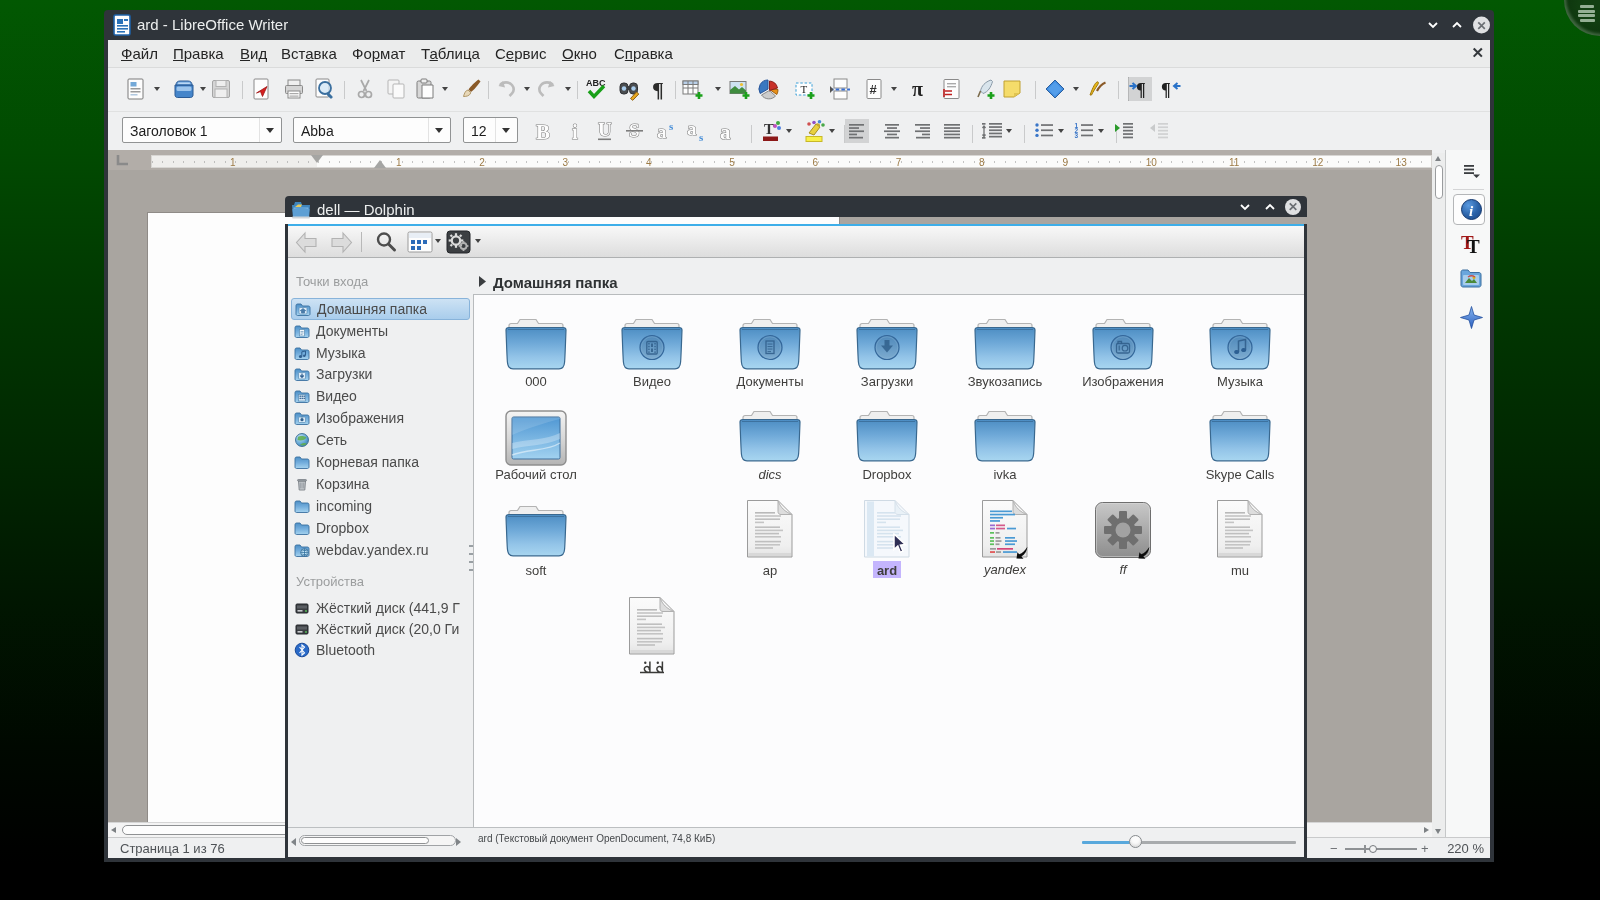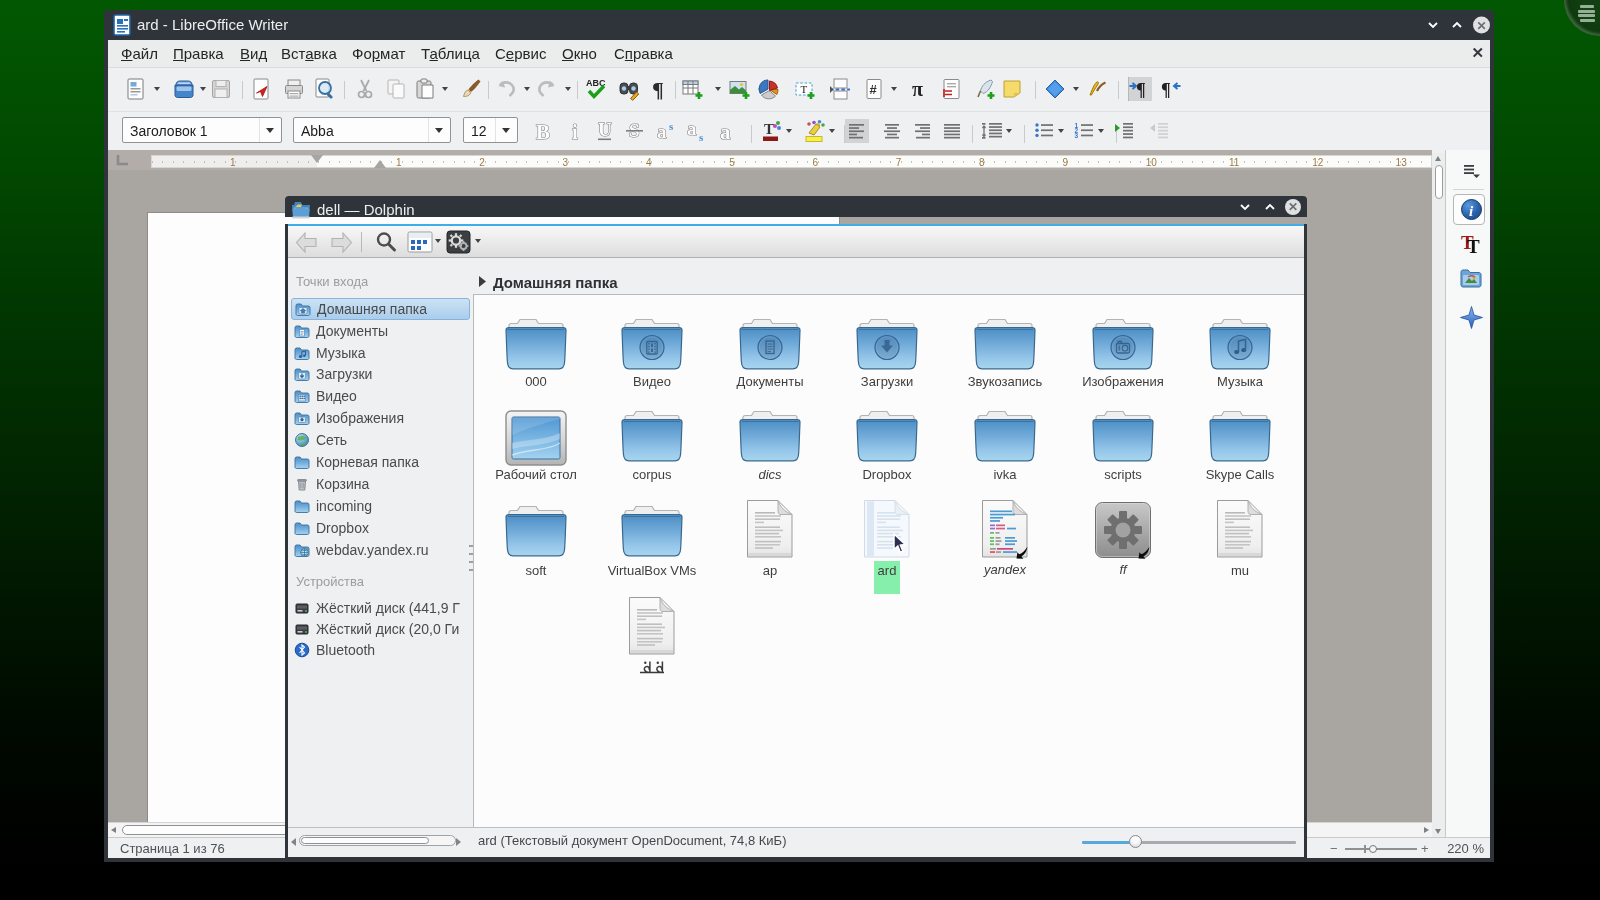--- a/index.html
+++ b/index.html
@@ -57,21 +57,21 @@
 
 #dp { position:absolute; left:285px; top:196px; width:1022px; height:664px; }
 #dp-body { position:absolute; left:0; top:28px; width:1022px; height:636px; background:#2f343a; padding:0 3px 3px 3px; }
 #dp-in { position:relative; width:1016px; height:633px; background:#eff0f1; }
 #dp-blue { position:absolute; left:0; top:0; width:100%; height:3px; background:#3daee9; }
 #dp-tools { position:absolute; left:0; top:2px; width:100%; height:32px; background:linear-gradient(#f8f8f8,#dddddd); border-bottom:1px solid #aeb0b1; }
 #dp-side { position:absolute; left:0; top:35px; width:185px; height:568px; background:#eff0f1; font-size:14px; color:#4b4b4b; }
 #dp-main { position:absolute; left:185px; top:35px; width:831px; height:568px; background:#eff0f1; }
 #dp-white { position:absolute; left:0px; top:35px; width:831px; height:533px; background:#fcfcfd; border-top:1px solid #b8bbbd; border-left:1px solid #b8bbbd; }
 #dp-status { position:absolute; left:0; top:603px; width:1016px; height:30px; background:#eff0f1; border-top:1px solid #bcbfc1;
-  font-size:13px; color:#45484b; }
+  font-size:10px; color:#45484b; }
 .srow { position:absolute; left:3px; height:22px; width:179px; display:flex; align-items:center; }
 .srow .si { width:16px; height:16px; margin-left:3px; margin-right:6px; flex:none; }
 .shead { position:absolute; left:8px; font-size:13px; color:#9b9d9e; }
 .cell { position:absolute; width:112px; text-align:center; font-size:13px; color:#3f3e3c; }
 .clabel { position:absolute; left:0; width:112px; top:64px; text-align:center; }
 </style></head>
 <body>
 
 <div id="cashew"></div>
 <div class="cbar" style="top:5px; width:14px; right:6px;"></div>
@@ -955,67 +955,49 @@
           <div class="cell" style="left:7px;top:150px;">
             <svg width="64" height="58" viewBox="0 0 64 58" style="display:block;margin:0 auto;">
               <rect x="2" y="2" width="60" height="54" rx="5" fill="url(#mon)" stroke="#8e8e8e" stroke-width="1.4"></rect>
               <rect x="8" y="8" width="48" height="42" rx="1.5" fill="url(#scr)" stroke="#3f6f9c"></rect>
 <path d="M8 26 C22 20 40 14 56 10 L56 8 L8 8 Z" fill="#ffffff" opacity=".14"></path>
               <path d="M8 34 C24 30 42 31 56 24 L56 30 C40 37 22 36 8 40 Z" fill="#ffffff" opacity=".28"></path>
               <path d="M8 46 C24 40 44 42 56 34" stroke="#fff" stroke-width="1.4" fill="none" opacity=".5"></path>
             </svg>
             <div class="clabel" style="top:58px;">Рабочий стол</div>
           </div>
-          <div class="cell" style="left:123px;top:150px;">
-            <svg width="64" height="54" viewBox="0 0 64 54" style="display:block;margin:0 auto;">
-              <use href="#folderbig"></use>
-            </svg>
-            <div class="clabel" style="top:58px;">corpus</div>
-          </div>
           <div class="cell" style="left:241px;top:150px;">
             <svg width="64" height="54" viewBox="0 0 64 54" style="display:block;margin:0 auto;">
               <use href="#folderbig"></use>
             </svg>
             <div class="clabel" style="top:58px;font-style:italic;">dics</div>
           </div>
           <div class="cell" style="left:358px;top:150px;">
             <svg width="64" height="54" viewBox="0 0 64 54" style="display:block;margin:0 auto;">
               <use href="#folderbig"></use>
             </svg>
             <div class="clabel" style="top:58px;">Dropbox</div>
           </div>
           <div class="cell" style="left:476px;top:150px;">
             <svg width="64" height="54" viewBox="0 0 64 54" style="display:block;margin:0 auto;">
               <use href="#folderbig"></use>
             </svg>
             <div class="clabel" style="top:58px;">ivka</div>
           </div>
-          <div class="cell" style="left:594px;top:150px;">
-            <svg width="64" height="54" viewBox="0 0 64 54" style="display:block;margin:0 auto;">
-              <use href="#folderbig"></use>
-            </svg>
-            <div class="clabel" style="top:58px;">scripts</div>
-          </div>
           <div class="cell" style="left:711px;top:150px;">
             <svg width="64" height="54" viewBox="0 0 64 54" style="display:block;margin:0 auto;">
               <use href="#folderbig"></use>
             </svg>
             <div class="clabel" style="top:58px;">Skype Calls</div>
           </div>
           <div class="cell" style="left:7px;top:245px;">
             <svg width="64" height="54" viewBox="0 0 64 54" style="display:block;margin:0 auto;">
               <use href="#folderbig"></use>
             </svg>
             <div class="clabel" style="top:59px;">soft</div>
-          </div>
-          <div class="cell" style="left:123px;top:245px;">
-            <svg width="64" height="54" viewBox="0 0 64 54" style="display:block;margin:0 auto;">
-              <use href="#folderbig"></use>
-            </svg>
-            <div class="clabel" style="top:59px;">VirtualBox VMs</div>
           </div>
           <div class="cell" style="left:241px;top:245px;">
             <svg width="48" height="60" viewBox="0 0 48 60" style="display:block;margin:-5px auto 0;opacity:1">
               <use href="#docbig"></use>
               <use href="#doclines"></use>
             </svg>
             <div class="clabel" style="top:59px;">ap</div>
           </div>
           <div class="cell" style="left:358px;top:245px;">
             <svg width="48" height="60" viewBox="0 0 48 60" style="display:block;margin:-5px auto 0;opacity:.45">
@@ -1029,21 +1011,21 @@
                 <rect x="14" y="22.6" width="9" height="1.6"></rect>
                 <rect x="14" y="27.4" width="23" height="1.6"></rect>
                 <rect x="14" y="30.6" width="26" height="1.6"></rect>
                 <rect x="14" y="33.8" width="22" height="1.6"></rect>
                 <rect x="14" y="37" width="24" height="1.6"></rect>
                 <rect x="14" y="41.8" width="24" height="1.6"></rect>
                 <rect x="14" y="45" width="23" height="1.6"></rect>
                 <rect x="14" y="48.2" width="16" height="1.6"></rect>
               </g>
             </svg>
-            <div class="clabel" style="top:59px;"><span style="background:#86efac;padding:2px 4px 16px;">ard</span></div>
+            <div class="clabel" style="top:59px;"><span style="background:#c4b5fd;padding:2px 4px 0;font-weight:bold;">ard</span></div>
           </div>
           <div class="cell" style="left:476px;top:245px;">
             <svg width="48" height="62" viewBox="0 0 48 62" style="display:block;margin:-5px auto 0;">
               <path d="M1.5 1.5 H32 L46 15.5 V58 H1.5 Z" fill="url(#pg)" stroke="#9b9b9b"></path>
               <path d="M32 1.5 C34 8 39 13 46 15.5 L35 15.5 C33 15.5 32 14.3 32 12.5 Z" fill="#ddd" stroke="#b0b0b0"></path>
               <g>
                 <rect x="9" y="11.5" width="22" height="1.7" fill="#4a9ad4"></rect>
                 <rect x="9" y="14.7" width="25" height="1.7" fill="#4a9ad4"></rect>
                 <rect x="9" y="17.9" width="13" height="1.7" fill="#4a9ad4"></rect>
                 <rect x="9" y="21.1" width="10" height="1.7" fill="#4a9ad4"></rect>

